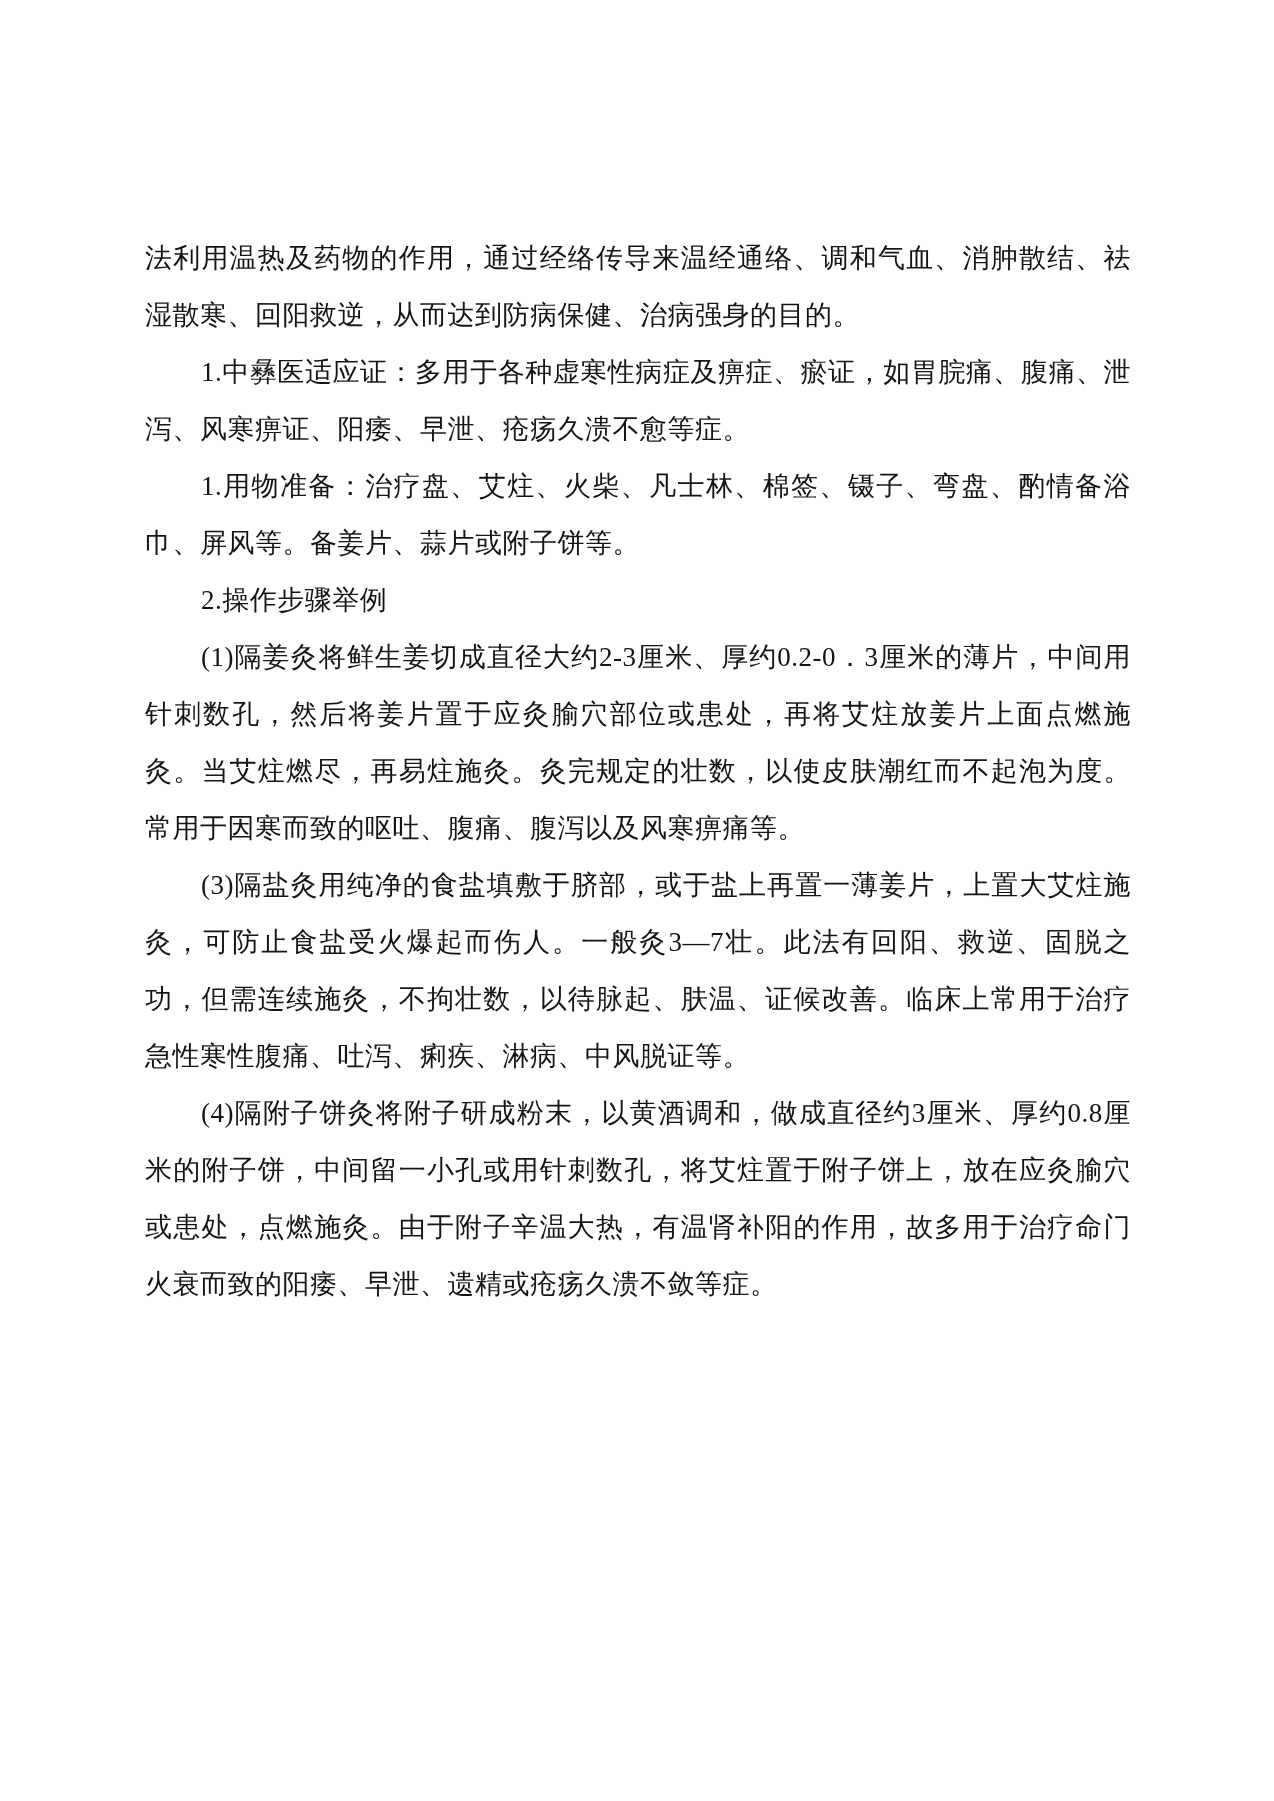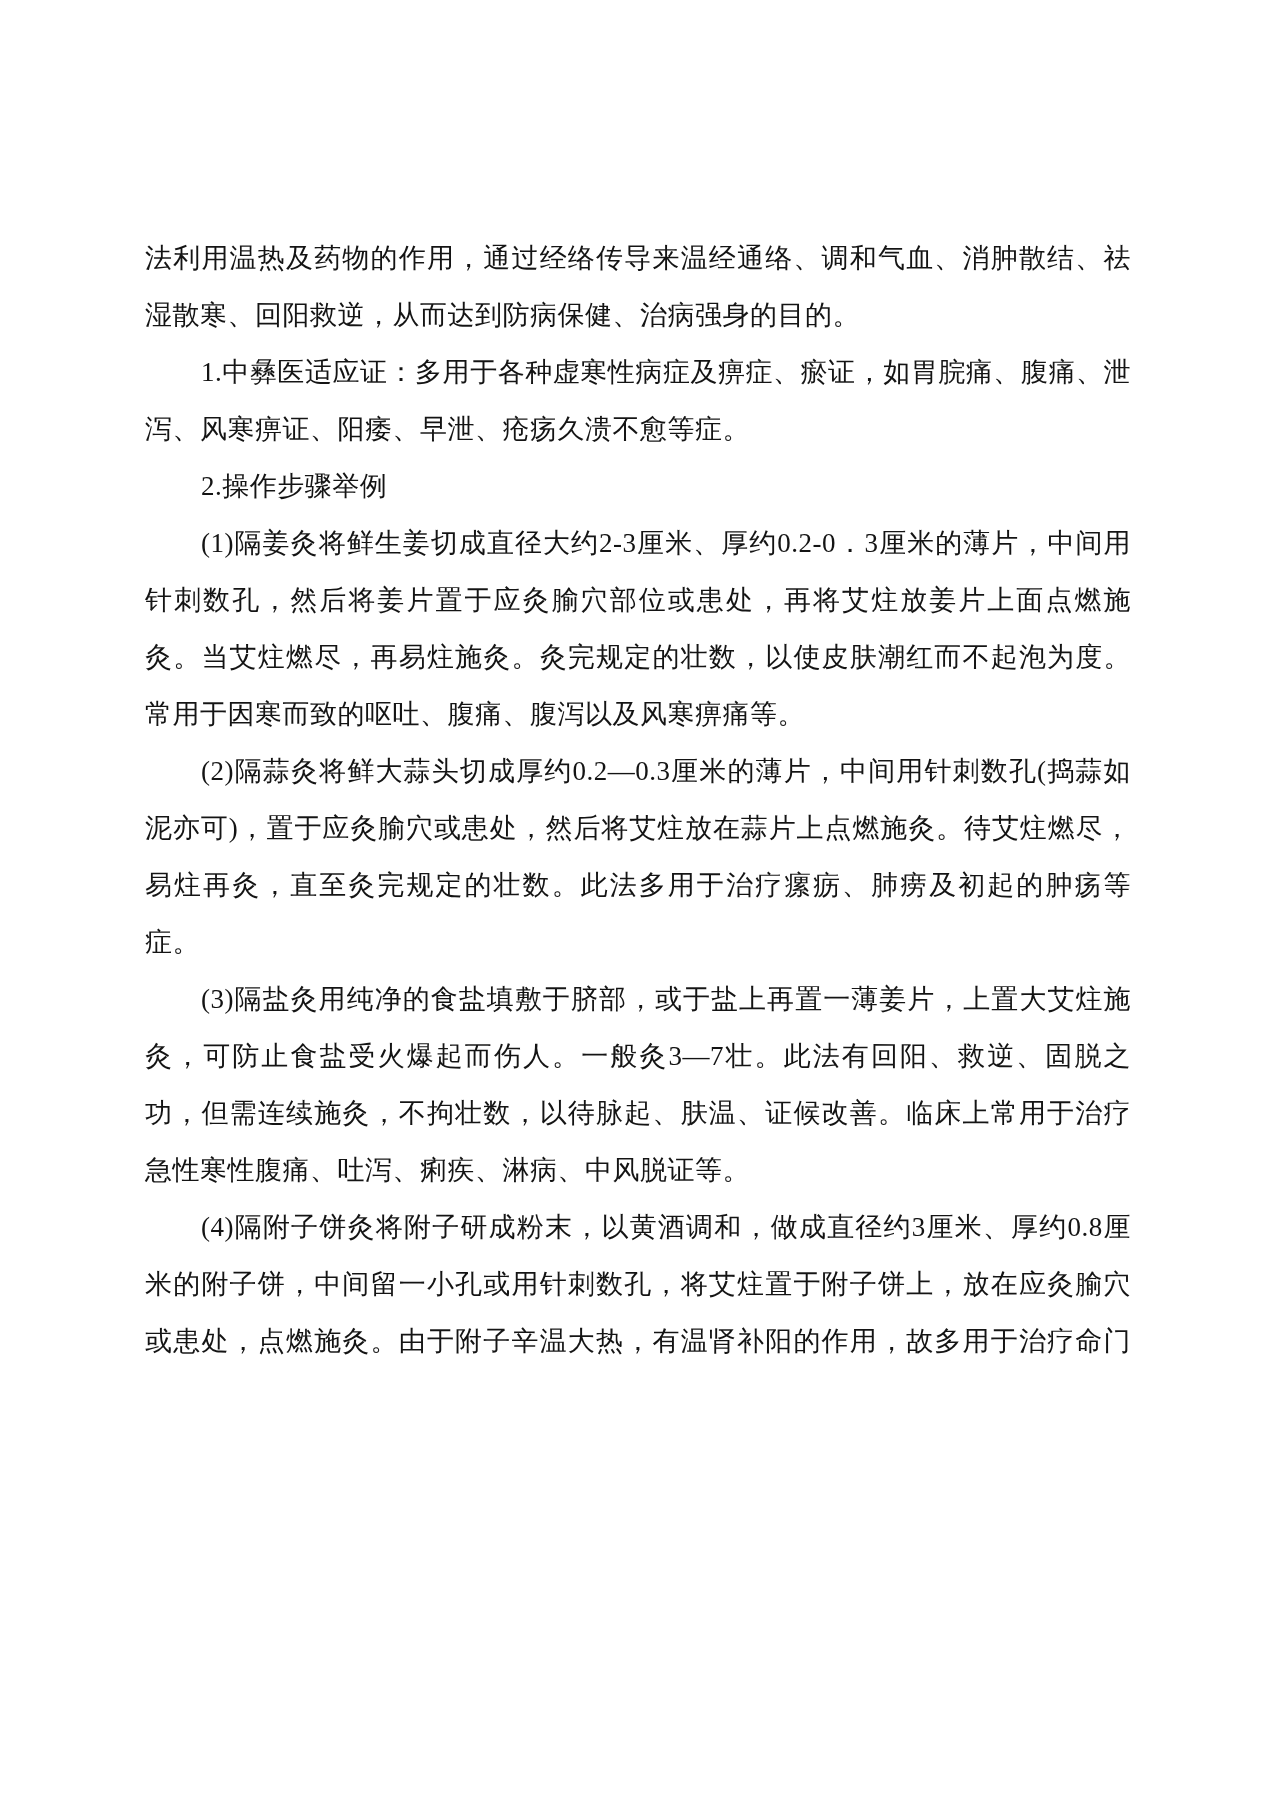--- a/index.html
+++ b/index.html
@@ -57,20 +57,20 @@
     font-family: "Liberation Serif", "DejaVu Serif", serif;
   }
 </style>
 </head>
 <body>
 
 <div class="page">
   <div class="content">
     <p class="body">法利用温热及药物的作用，通过经络传导来温经通络、调和气血、消肿散结、祛湿散寒、回阳救逆，从而达到防病保健、治病强身的目的。</p>
     <p class="body indent">1.中彝医适应证：多用于各种虚寒性病症及痹症、瘀证，如胃脘痛、腹痛、泄泻、风寒痹证、阳痿、早泄、疮疡久溃不愈等症。</p>
+    <p class="body indent">1.用物准备：治疗盘、艾炷、火柴、凡士林、棉签、镊子、弯盘、酌情备浴巾、屏风等。备姜片、蒜片或附子饼等。</p>
     <p class="body indent">2.操作步骤举例</p>
     <p class="body indent">(1)隔姜灸将鲜生姜切成直径大约2-3厘米、厚约0.2-0．3厘米的薄片，中间用针刺数孔，然后将姜片置于应灸腧穴部位或患处，再将艾炷放姜片上面点燃施灸。当艾炷燃尽，再易炷施灸。灸完规定的壮数，以使皮肤潮红而不起泡为度。常用于因寒而致的呕吐、腹痛、腹泻以及风寒痹痛等。</p>
-    <p class="body indent">(2)隔蒜灸将鲜大蒜头切成厚约0.2—0.3厘米的薄片，中间用针刺数孔(捣蒜如泥亦可)，置于应灸腧穴或患处，然后将艾炷放在蒜片上点燃施灸。待艾炷燃尽，易炷再灸，直至灸完规定的壮数。此法多用于治疗瘰疬、肺痨及初起的肿疡等症。</p>
     <p class="body indent">(3)隔盐灸用纯净的食盐填敷于脐部，或于盐上再置一薄姜片，上置大艾炷施灸，可防止食盐受火爆起而伤人。一般灸3—7壮。此法有回阳、救逆、固脱之功，但需连续施灸，不拘壮数，以待脉起、肤温、证候改善。临床上常用于治疗急性寒性腹痛、吐泻、痢疾、淋病、中风脱证等。</p>
     <p class="body indent">(4)隔附子饼灸将附子研成粉末，以黄酒调和，做成直径约3厘米、厚约0.8厘米的附子饼，中间留一小孔或用针刺数孔，将艾炷置于附子饼上，放在应灸腧穴或患处，点燃施灸。由于附子辛温大热，有温肾补阳的作用，故多用于治疗命门火衰而致的阳痿、早泄、遗精或疮疡久溃不敛等症。</p>
   </div>
   <div class="page-number">67</div>
 </div>
 
 </body></html>

